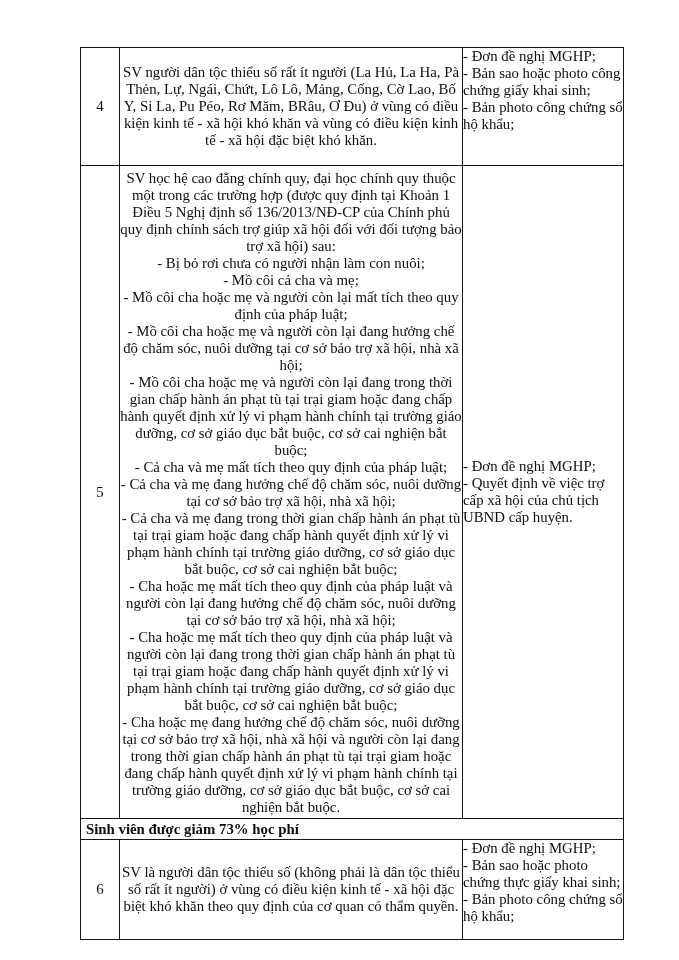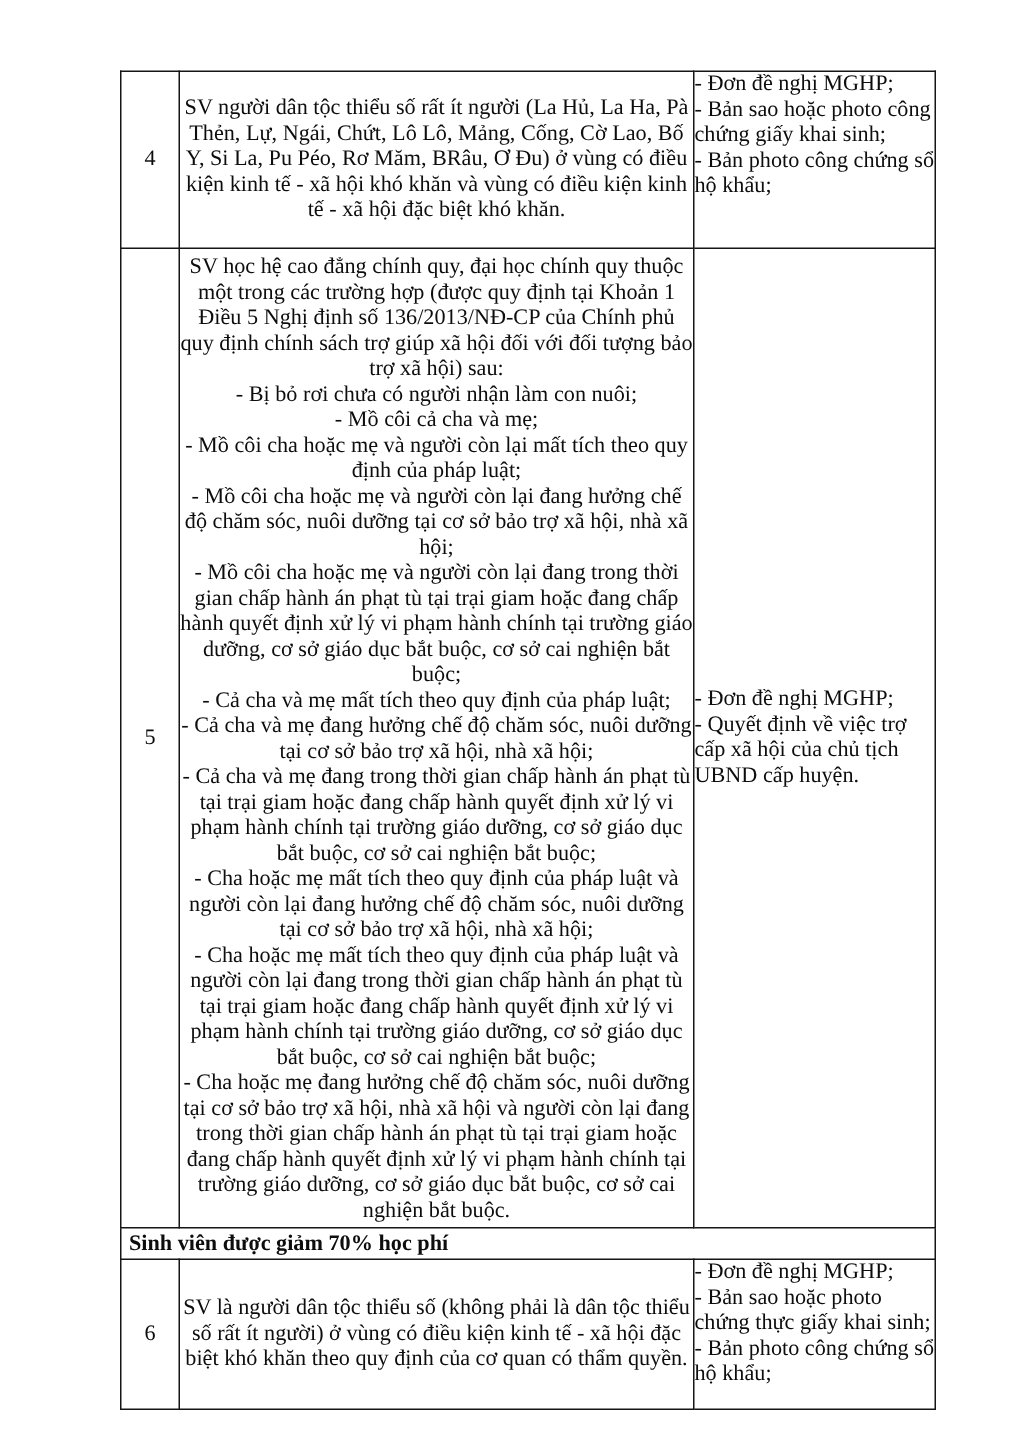--- a/index.html
+++ b/index.html
@@ -96,21 +96,21 @@
 - Cả cha và mẹ mất tích theo quy định của pháp luật;
 - Cả cha và mẹ đang hưởng chế độ chăm sóc, nuôi dưỡng tại cơ sở bảo trợ xã hội, nhà xã hội;
 - Cả cha và mẹ đang trong thời gian chấp hành án phạt tù tại trại giam hoặc đang chấp hành quyết định xử lý vi phạm hành chính tại trường giáo dưỡng, cơ sở giáo dục bắt buộc, cơ sở cai nghiện bắt buộc;
 - Cha hoặc mẹ mất tích theo quy định của pháp luật và người còn lại đang hưởng chế độ chăm sóc, nuôi dưỡng tại cơ sở bảo trợ xã hội, nhà xã hội;
 - Cha hoặc mẹ mất tích theo quy định của pháp luật và người còn lại đang trong thời gian chấp hành án phạt tù tại trại giam hoặc đang chấp hành quyết định xử lý vi phạm hành chính tại trường giáo dưỡng, cơ sở giáo dục bắt buộc, cơ sở cai nghiện bắt buộc;
 - Cha hoặc mẹ đang hưởng chế độ chăm sóc, nuôi dưỡng tại cơ sở bảo trợ xã hội, nhà xã hội và người còn lại đang trong thời gian chấp hành án phạt tù tại trại giam hoặc đang chấp hành quyết định xử lý vi phạm hành chính tại trường giáo dưỡng, cơ sở giáo dục bắt buộc, cơ sở cai nghiện bắt buộc.</td>
         <td class="docs v-mid">- Đơn đề nghị MGHP;
 - Quyết định về việc trợ cấp xã hội của chủ tịch UBND cấp huyện.</td>
       </tr>
       <tr class="section">
-        <td colspan="3">Sinh viên được giảm 70% học phí</td>
+        <td colspan="3">Sinh viên được giảm 73% học phí</td>
       </tr>
       <tr class="row-6">
         <td class="num">6</td>
         <td class="desc v-mid">SV là người dân tộc thiểu số (không phải là dân tộc thiểu số rất ít người) ở vùng có điều kiện kinh tế - xã hội đặc biệt khó khăn theo quy định của cơ quan có thẩm quyền.</td>
         <td class="docs v-top">- Đơn đề nghị MGHP;
 - Bản sao hoặc photo chứng thực giấy khai sinh;
 - Bản photo công chứng sổ hộ khẩu;</td>
       </tr>
     </tbody>
   </table>

